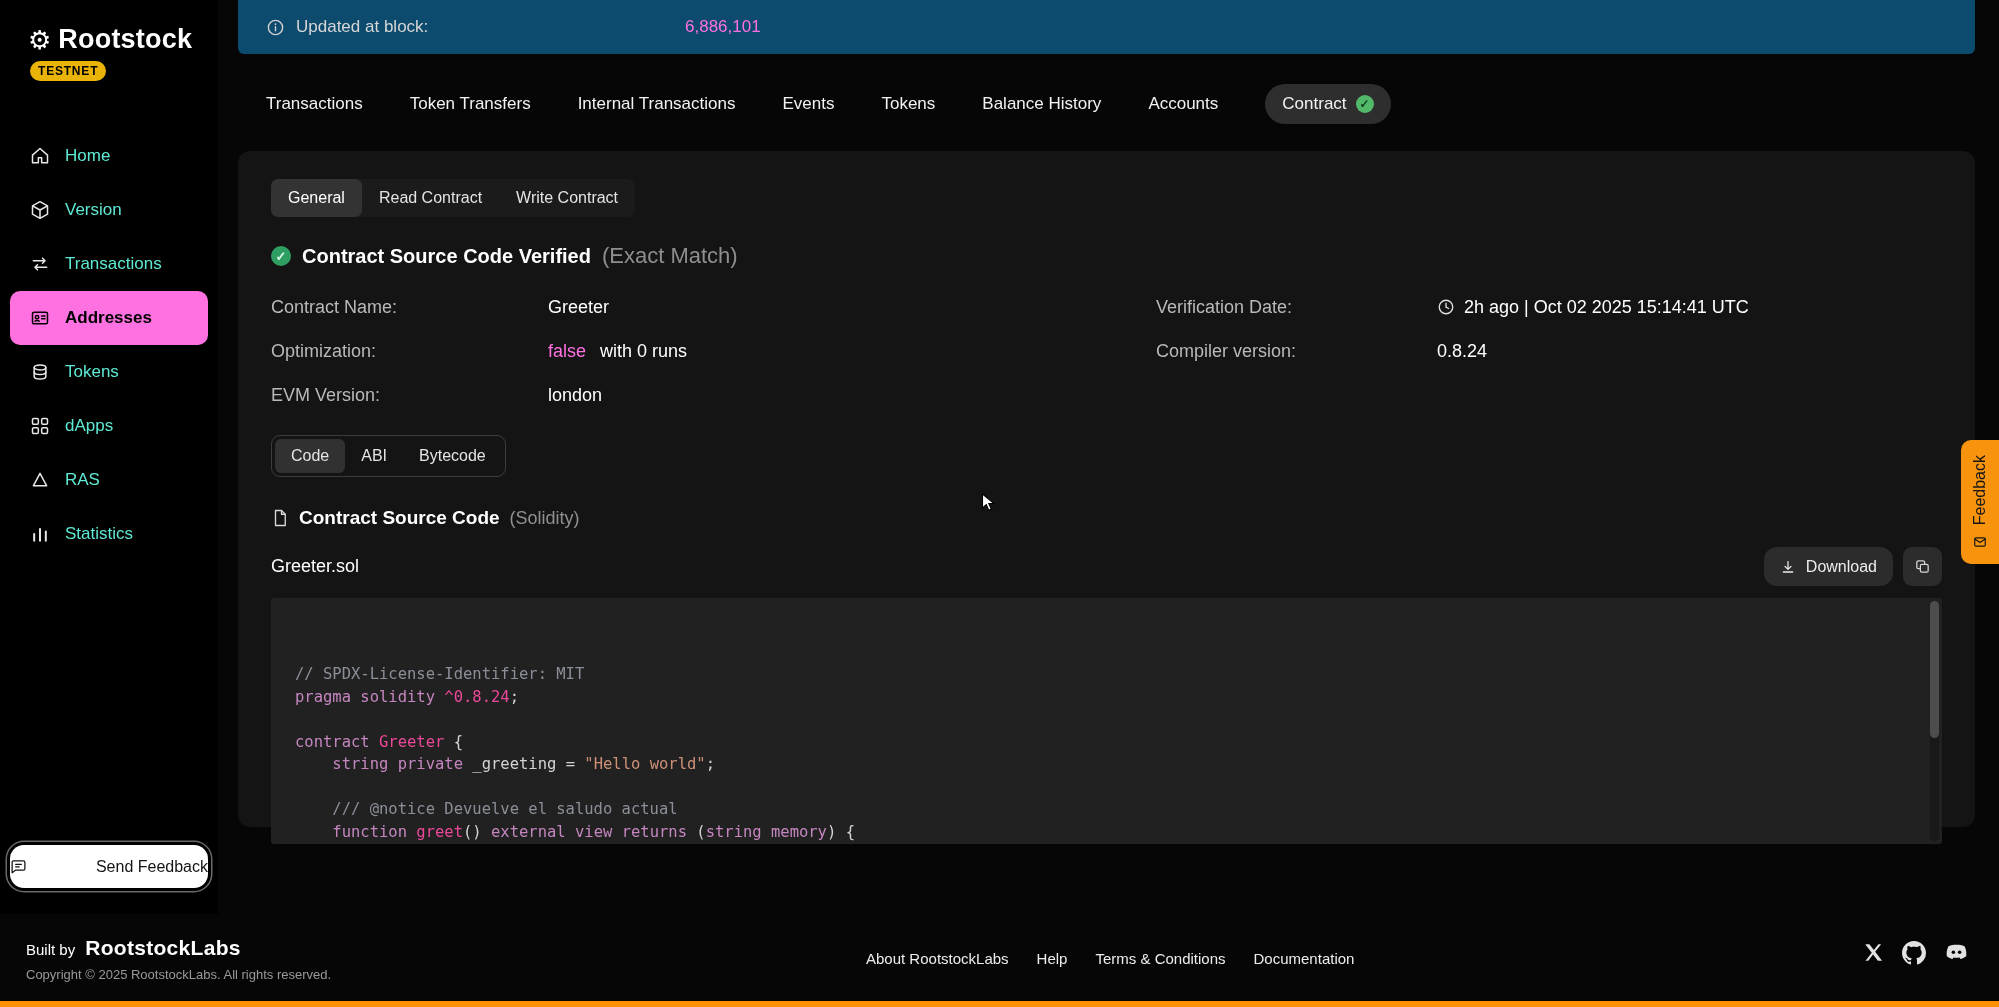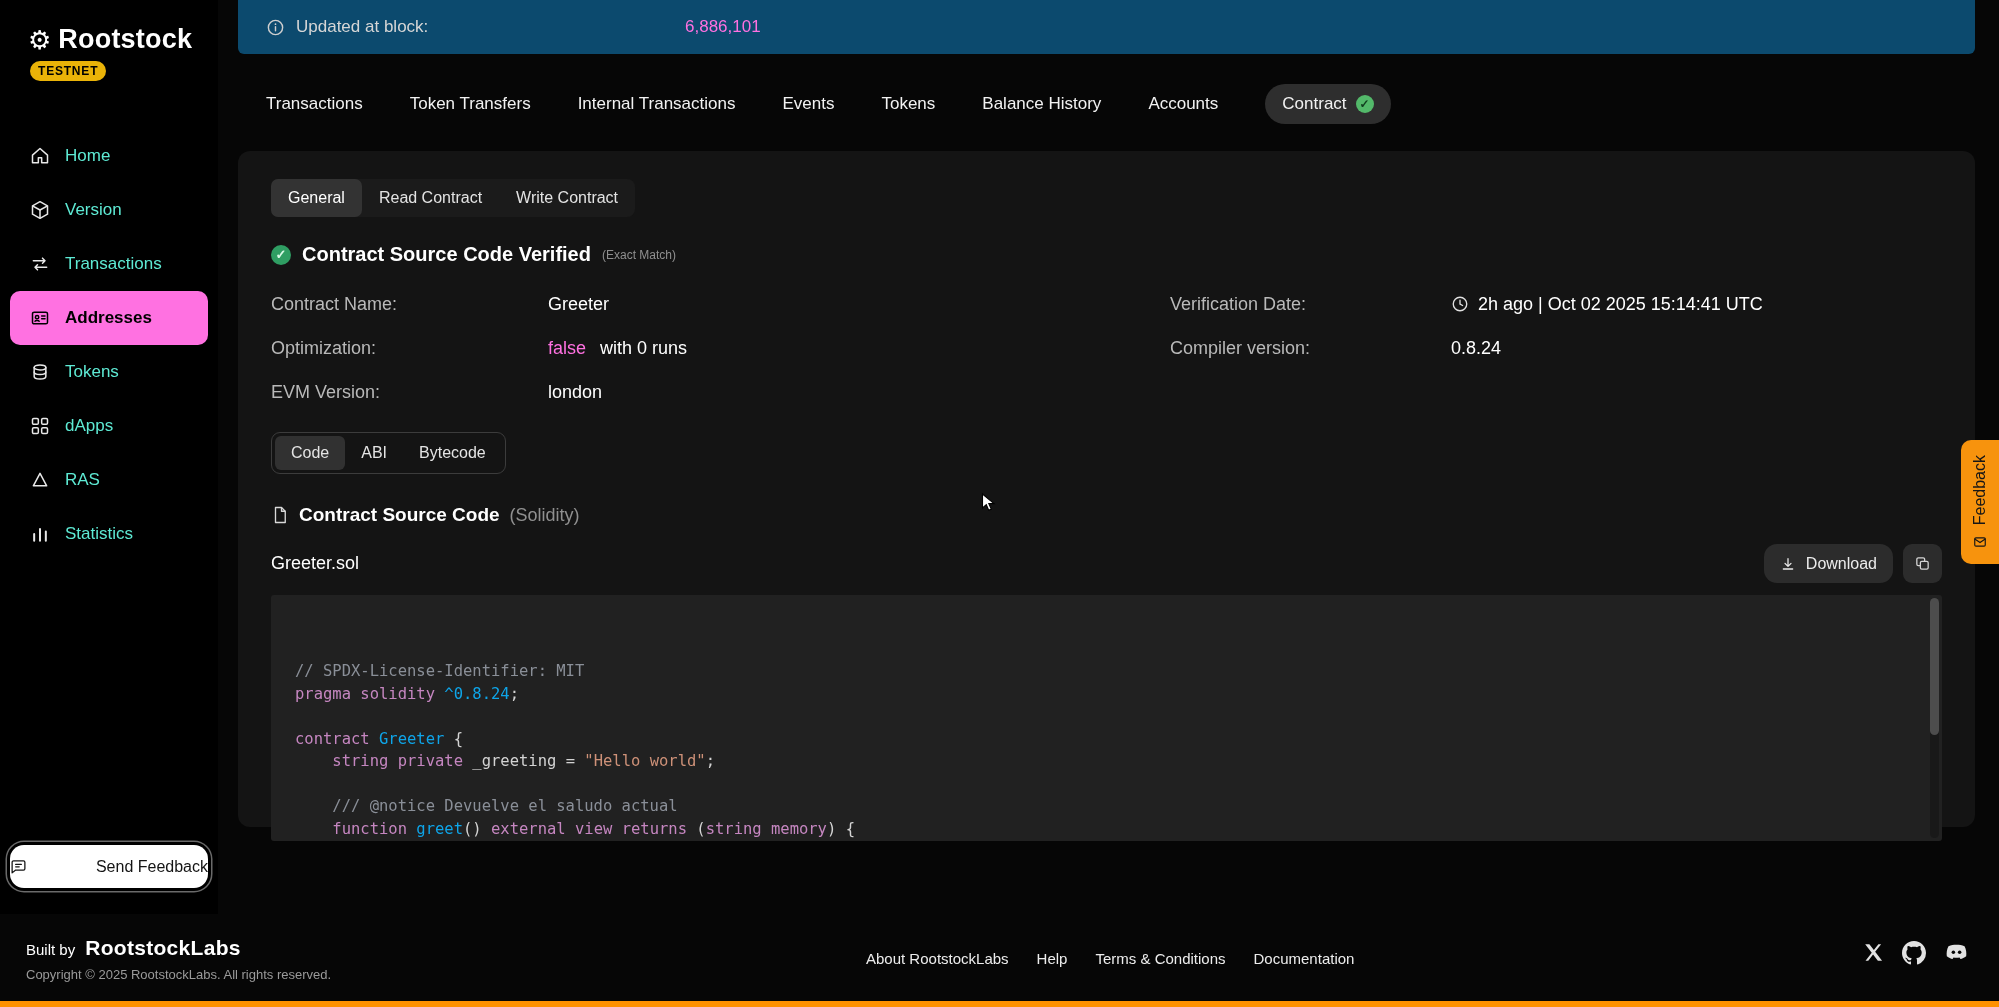--- a/index.html
+++ b/index.html
@@ -66,23 +66,23 @@
   .subtabs { display:inline-flex; align-items:center; background:#1b1b1b; border-radius:8px; }
   .subtab { padding:10px 17px; font-size:16px; color:#e3e3e3; border-radius:7px; cursor:pointer; white-space:nowrap; }
   .subtab.active { background:#333; color:#fff; }
 
   .verified-row { display:flex; align-items:center; gap:11px; margin-top:26px; }
   .verified-check {
     width:20px; height:20px; border-radius:50%; background:#2f9e63; color:#d9f9e6;
     font-size:13px; font-weight:700; display:flex; align-items:center; justify-content:center;
   }
   .verified-title { font-size:20px; font-weight:600; color:#fff; }
-  .verified-suffix { font-size:12px; color:#8f8f8f; }
-
-  .fields { display:grid; grid-template-columns:838px 1fr; margin-top:16px;gap:14px; }
+  .verified-suffix { font-size:22px; color:#8f8f8f; }
+
+  .fields { display:grid; grid-template-columns:838px 1fr; margin-top:16px; }
   .frow { display:flex; align-items:center; height:44px; }
   .flabel { width:277px; flex-shrink:0; color:#b9b9b9; font-size:18px; }
   .flabel.r { width:281px;margin-left:47px; }
   .fval { color:#fff; font-size:18px; display:flex; align-items:center; gap:9px; }
   .pink { color:#ff71e1; }
 
   .code-tabs { margin-top:18px; display:inline-flex; border:1px solid #3c3c3c; border-radius:9px; padding:3px; }
   .code-tab { padding:8px 16px; font-size:16px; color:#e4e4e4; border-radius:6px; cursor:pointer; }
   .code-tab.active { background:#313131; }
 
@@ -105,21 +105,21 @@
 
   .code-block {
     position:relative; margin-top:12px; height:246px; background:#212121; border-radius:3px;
     padding:20px 24px; overflow:hidden;
     font-family:"DejaVu Sans Mono", monospace; font-size:15.5px; line-height:22.5px;
     color:#d4d4d4; white-space:pre;
   }
   .code-line { height:22.5px; }
   .cm { color:#8a8f98; }
   .kw { color:#c586c0; }
-  .or { color:#0ea5e9;margin-top:32px; }
+  .or { color:#ec4899;margin-top:32px; }
   .st { color:#ce9178; }
   .pl { color:#d4d4d4; }
   .code-scroll-track {
     position:absolute; right:3px; top:3px; bottom:3px; width:9px;
     background:#191919; border-radius:5px;
   }
   .code-scroll-thumb { position:absolute; top:0; left:0; width:100%; height:57%; background:#4d4d4d; border-radius:5px; }
 
   
   .feedback-tab {

